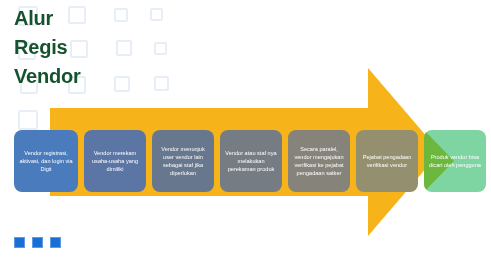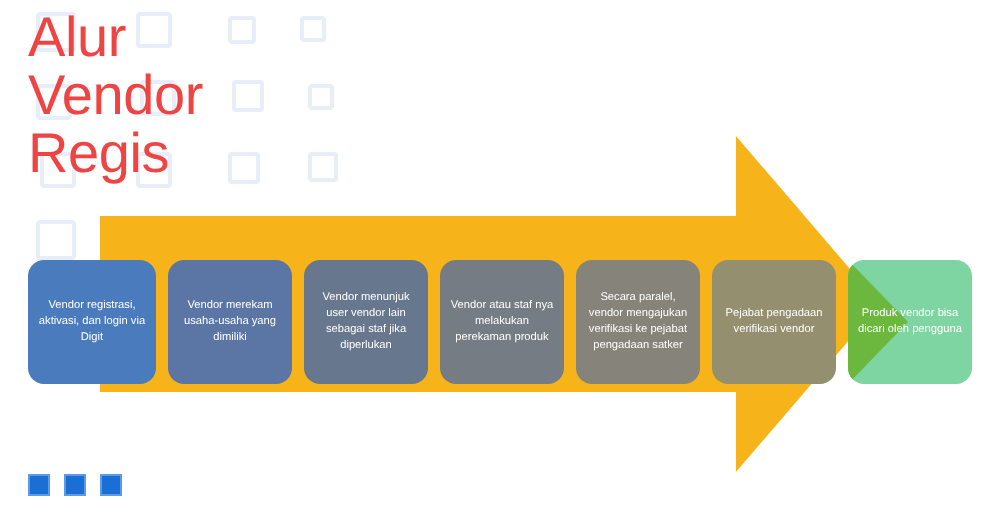--- a/index.html
+++ b/index.html
@@ -37,24 +37,24 @@
 
   
   .title-block {
     position: absolute;
     left: 14px;
     top: 4px;
     width: 220px;
     z-index: 4;
   }
   .title-line {
-    font-size: 28px;
+    font-size: 20px;
     line-height: 29px;
-    font-weight: normal;
-    color: #ef4444;
+    font-weight: bold;
+    color: #14532d;
     letter-spacing: -0.2px;
     white-space: nowrap;
   }
 
   
   .dots {
     position: absolute;
     left: 14px;
     bottom: 16px;
     display: flex;
@@ -162,22 +162,22 @@
     <div class="deco-sq" style="left:50px; top:74px; width:14px; height:14px;"></div>
     <div class="deco-sq" style="left:96px; top:74px; width:12px; height:12px;"></div>
     <div class="deco-sq" style="left:136px;top:74px; width:11px; height:11px;"></div>
     <div class="deco-sq" style="left:0px;  top:108px;width:16px; height:16px;"></div>
     <div class="deco-sq" style="left:52px; top:110px;width:12px; height:12px;"></div>
     <div class="deco-sq" style="left:98px; top:110px;width:10px; height:10px;"></div>
   </div>
 
   <div class="title-block">
     <div class="title-line">Alur</div>
+    <div class="title-line">Regis</div>
     <div class="title-line">Vendor</div>
-    <div class="title-line">Regis</div>
   </div>
 
   <svg class="arrow" viewBox="0 0 491 185">
     <polygon points="50,48 368,48 368,8 440,92 368,176 368,136 50,136" fill="#f6b41a"></polygon>
   </svg>
 
   <div class="steps">
 
     <div class="step" style="left:14px; width:64px; background:#4a7bbd;">
       <span class="step-text">Vendor registrasi, aktivasi, dan login via Digit</span>

